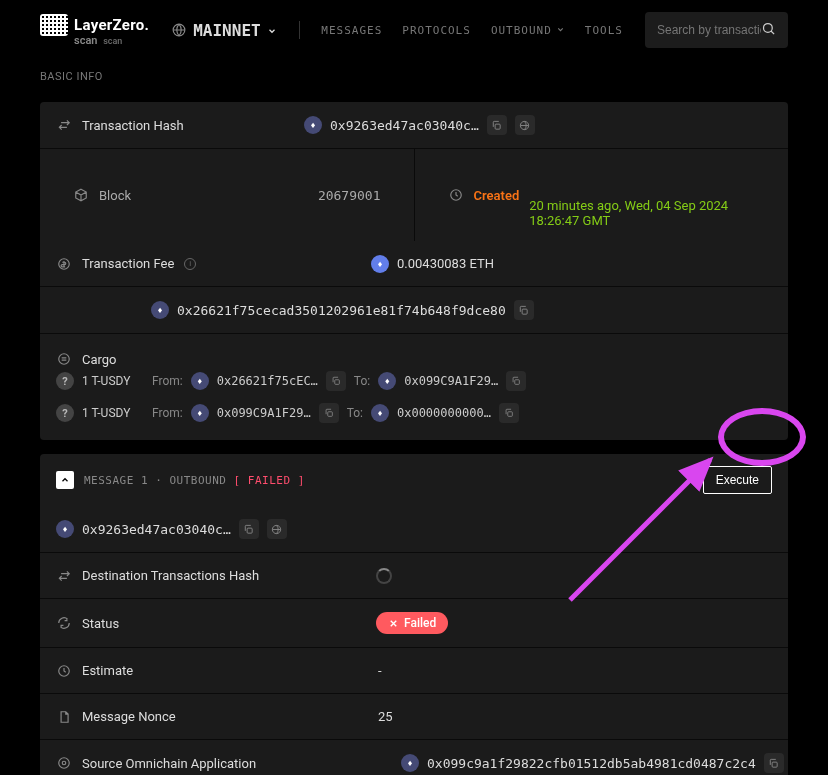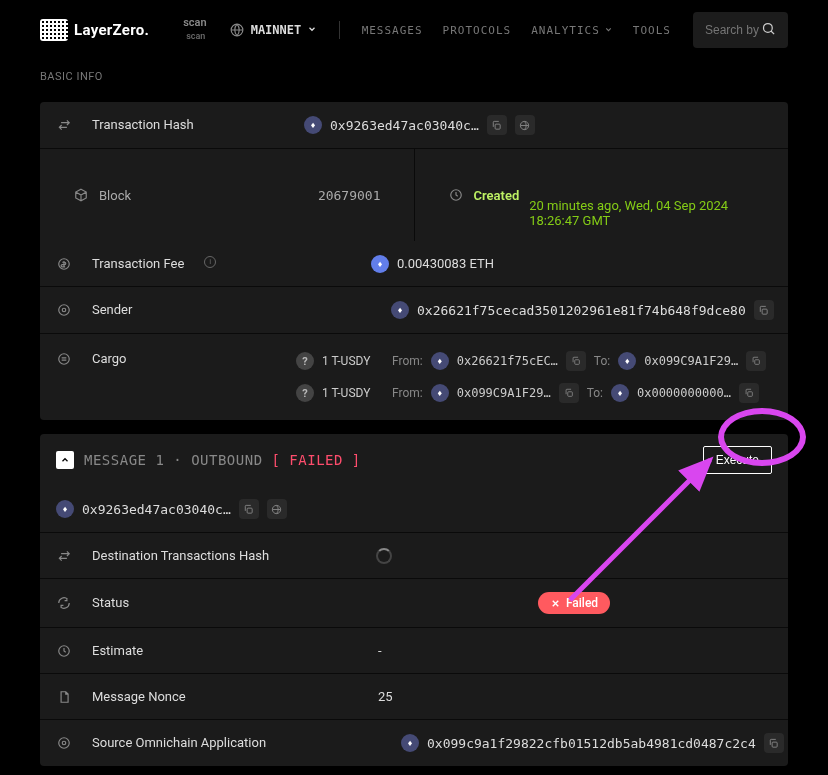--- a/index.html
+++ b/index.html
@@ -1,62 +1,62 @@
 <!DOCTYPE html>
 <html><head>
 <meta charset="utf-8">
 <style>
 * { margin:0; padding:0; box-sizing:border-box; }
 body { background:#000; color:#aaa; font-family:-apple-system,BlinkMacSystemFont,"Segoe UI",Roboto,sans-serif; font-size:13px; width:828px; height:775px; overflow:hidden; position:relative; }
 .header { display:flex; align-items:center; padding:12px 40px; gap:22px; }
-.logo { display:flex; flex-direction:row; color:#fff; }
+.logo { display:flex; flex-direction:column; color:#fff; }
 .logo-top { display:flex; align-items:center; gap:6px; }
 .logo-mark { width:28px; height:22px; background:repeating-linear-gradient(90deg,#fff 0 2px,transparent 2px 4px),repeating-linear-gradient(180deg,#fff 0 2px,transparent 2px 4px); border-radius:3px; }
 .logo-text { font-weight:700; font-size:15px; letter-spacing:.3px; }
 .logo-sub { font-size:11px; color:#888; padding-left:34px; margin-top:-2px; font-weight:600;}
 .logo-beta{font-size:9px;color:#666;margin-left:3px;}
-.net-sel { display:flex; align-items:center; gap:6px; color:#ddd; font-size:12px; font-weight:600; cursor:pointer; font-family:ui-monospace,monospace;}
+.net-sel { display:flex; align-items:center; gap:6px; color:#ddd; font-size:16px; font-weight:600; cursor:pointer; font-family:ui-monospace,monospace;}
 .divider { width:1px; height:18px; background:#333; }
 .nav { display:flex; gap:20px; }
 .nav a { color:#777; text-decoration:none; font-size:11px; letter-spacing:1px; font-family:ui-monospace,monospace; cursor:pointer;justify-content:center;}
 .nav-item{display:flex;align-items:center;gap:4px;}
 .search-wrap { margin-left:auto; display:flex; align-items:center; background:#1c1c1c; border-radius:4px; padding:0 12px; height:36px; width:215px; }
 .search-wrap input { background:transparent; border:none; outline:none; color:#888; font-size:12px; flex:1; width:100%; }
 .search-icon{color:#ccc;flex-shrink:0;}
 .container { padding:10px 40px 0; }
 h1 { color:#fff; font-size:21px; font-weight:600; margin:22px 0 26px; }
 .section-label { font-size:11px; letter-spacing:.5px; color:#777; margin-bottom:19px; }
 .panel { background:#1b1b1b; border-radius:4px; margin-bottom:14px; }
 .row { display:flex; align-items:center; padding:13px 16px; border-bottom:1px solid #0a0a0a; min-height:46px;}
 .row:last-child { border-bottom:none; }
-.row-label { display:flex; gap:20px; color:#ddd; font-size:13px; width:240px; flex-shrink:0;}
+.row-label { display:flex; align-items:center; gap:10px; color:#ddd; font-size:13px; width:240px; flex-shrink:0;}
 .row-value { display:flex; align-items:center; gap:8px; color:#ddd; flex:1;}
 .split { display:flex; }
 .split-col { flex:1; display:flex; align-items:center; padding:13px 33px; gap:10px;}
 .split-col:first-child{border-right:1px solid #0a0a0a;}
 .icon-box { width:16px; height:16px; display:flex; align-items:center; justify-content:center; color:#888; flex-shrink:0;}
 .eth-badge { width:18px; height:18px; border-radius:50%; background:#454a75; display:flex; align-items:center; justify-content:center; color:#fff; font-size:9px; flex-shrink:0;}
 .eth-badge.blue{background:#627eea;}
 .copy-btn,.ext-btn{width:20px;height:20px;border-radius:4px;background:#2a2a2a;display:flex;align-items:center;justify-content:center;color:#888;cursor:pointer;font-size:10px;flex-shrink:0;}
 .q-badge{width:18px;height:18px;border-radius:50%;background:#444;color:#bbb;display:flex;align-items:center;justify-content:center;font-size:11px;font-weight:700;flex-shrink:0;}
 .cargo-line{display:flex;align-items:center;gap:8px;padding:4px 0;font-size:12px;color:#ccc;}
 .cargo-col{flex:1;display:flex;flex-direction:column;gap:4px;}
 .cargo-label{color:#888;}
 .info-small{width:12px;height:12px;border:1px solid #666;border-radius:50%;display:inline-flex;align-items:center;justify-content:center;font-size:8px;color:#666;}
 .panel-head { display:flex; align-items:center; padding:12px 16px; gap:10px;}
 .collapse-btn{width:18px;height:18px;background:#fff;color:#000;border-radius:2px;display:flex;align-items:center;justify-content:center;font-size:10px;cursor:pointer;}
-.msg-title{color:#888;font-size:14px;letter-spacing:.5px;font-family:ui-monospace,monospace;}
+.msg-title{color:#888;font-size:11px;letter-spacing:.5px;font-family:ui-monospace,monospace;}
 .failed-tag{color:#ff4d6d;}
 .execute-btn{margin-left:auto;border:1px solid #fff;background:transparent;color:#fff;padding:6px 12px;font-size:12px;cursor:pointer;border-radius:2px;}
 .badge-failed{display:inline-flex;align-items:center;gap:5px;background:#ff5a5f;color:#fff;padding:4px 12px;border-radius:14px;font-size:12px;font-weight:500;}
 .spinner{width:16px;height:16px;border:2px solid #444;border-top-color:#888;border-radius:50%;}
 .highlight-oval{position:absolute;border:6px solid #d946ef;border-radius:50%;pointer-events:none;}
 .arrow{position:absolute;pointer-events:none;}
 .mono{font-family:ui-monospace,monospace;}
-.created-label{color:#bef264;font-weight:600;}
+.created-label{color:#f97316;font-weight:600;}
 .muted{color:#84cc16;margin-top:36px;}
 .tight{max-width:110px;overflow:hidden;text-overflow:ellipsis;white-space:nowrap;}
 </style>
 </head>
 <body>
 
 <div class="header">
   <div class="logo">
     <div class="logo-top">
       <div class="logo-mark"></div>
@@ -83,21 +83,21 @@
   </div>
   <div class="divider"></div>
   <div class="nav">
     <a class="nav-item">
         <span>MESSAGES</span>
       </a>
     <a class="nav-item">
         <span>PROTOCOLS</span>
       </a>
     <a class="nav-item">
-      <span>ANALYTICS</span>
+      <span>OUTBOUND</span>
       <span><svg width="9" height="9" viewBox="0 0 24 24" fill="none" stroke="currentColor" stroke-width="3">
             <path d="M6 9l6 6 6-6"></path>
           </svg></span>
     </a>
     <a class="nav-item">
         <span>TOOLS</span>
       </a>
   </div>
   <div class="search-wrap">
     <input placeholder="Search by transaction hash or …" style="">
@@ -175,42 +175,33 @@
         <span>Transaction Fee</span>
         <span class="info-small">i</span>
       </div>
       <div class="row-value" style="justify-content:flex-start;padding-left:75px;">
         <span class="eth-badge blue">♦</span>
         <span>0.00430083 ETH</span>
       </div>
     </div>
 
     <div class="row">
-      <div class="row-label">
-        <span class="icon-box">
-            <svg width="14" height="14" viewBox="0 0 24 24" fill="none" stroke="currentColor" stroke-width="2">
-              <circle cx="12" cy="12" r="9"></circle>
-              <circle cx="12" cy="12" r="3"></circle>
-            </svg>
-          </span>
-        <span>Sender</span>
-      </div>
       <div class="row-value" style="justify-content:flex-start;padding-left:95px;">
         <span class="eth-badge">♦</span>
         <span class="mono">0x26621f75cecad3501202961e81f74b648f9dce80</span>
         <span class="copy-btn">
             <svg width="11" height="11" viewBox="0 0 24 24" fill="none" stroke="currentColor" stroke-width="2">
               <rect x="9" y="9" width="11" height="11" rx="2"></rect>
               <path d="M5 15V5a2 2 0 012-2h10"></path>
             </svg>
           </span>
       </div>
     </div>
 
-    <div class="row" style="align-items:flex-start;">
+    <div class="row" style="align-items:flex-start;flex-direction:column;">
       <div class="row-label" style="padding-top:4px;">
         <span class="icon-box">
             <svg width="14" height="14" viewBox="0 0 24 24" fill="none" stroke="currentColor" stroke-width="2">
               <circle cx="12" cy="12" r="9"></circle>
               <path d="M8 10h8M8 14h8"></path>
             </svg>
           </span>
         <span>Cargo</span>
       </div>
       <div class="cargo-col">
@@ -311,21 +302,21 @@
 
     <div class="row">
       <div class="row-label">
         <span class="icon-box">
             <svg width="14" height="14" viewBox="0 0 24 24" fill="none" stroke="currentColor" stroke-width="2">
               <path d="M3 12a9 9 0 0115-6.7M21 12a9 9 0 01-15 6.7M17 4v4h-4M7 20v-4h4"></path>
             </svg>
           </span>
         <span>Status</span>
       </div>
-      <div class="row-value" style="padding-left:80px;justify-content:center;">
+      <div class="row-value" style="padding-left:80px;">
         <span class="badge-failed">
           <svg width="11" height="11" viewBox="0 0 24 24" fill="none" stroke="currentColor" stroke-width="3">
               <path d="M6 6l12 12M18 6L6 18"></path>
             </svg>
           <span>Failed</span>
         </span>
       </div>
     </div>
 
     <div class="row">

